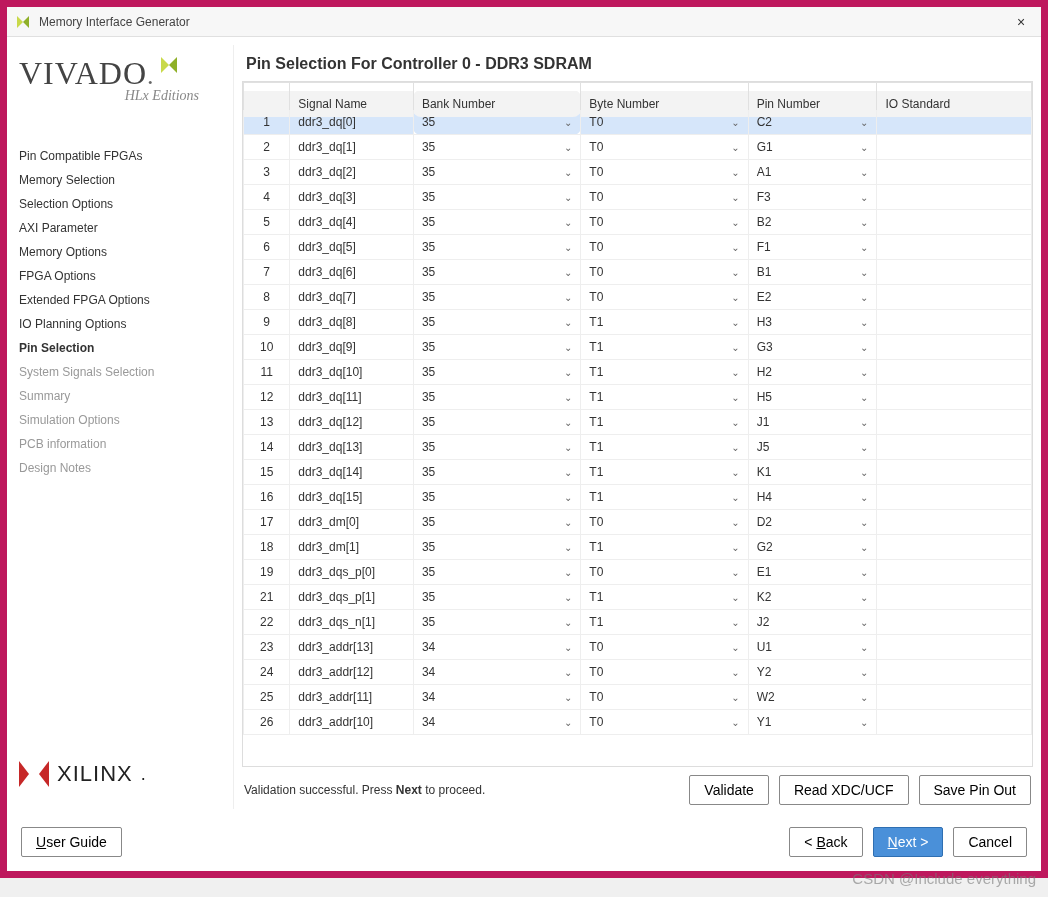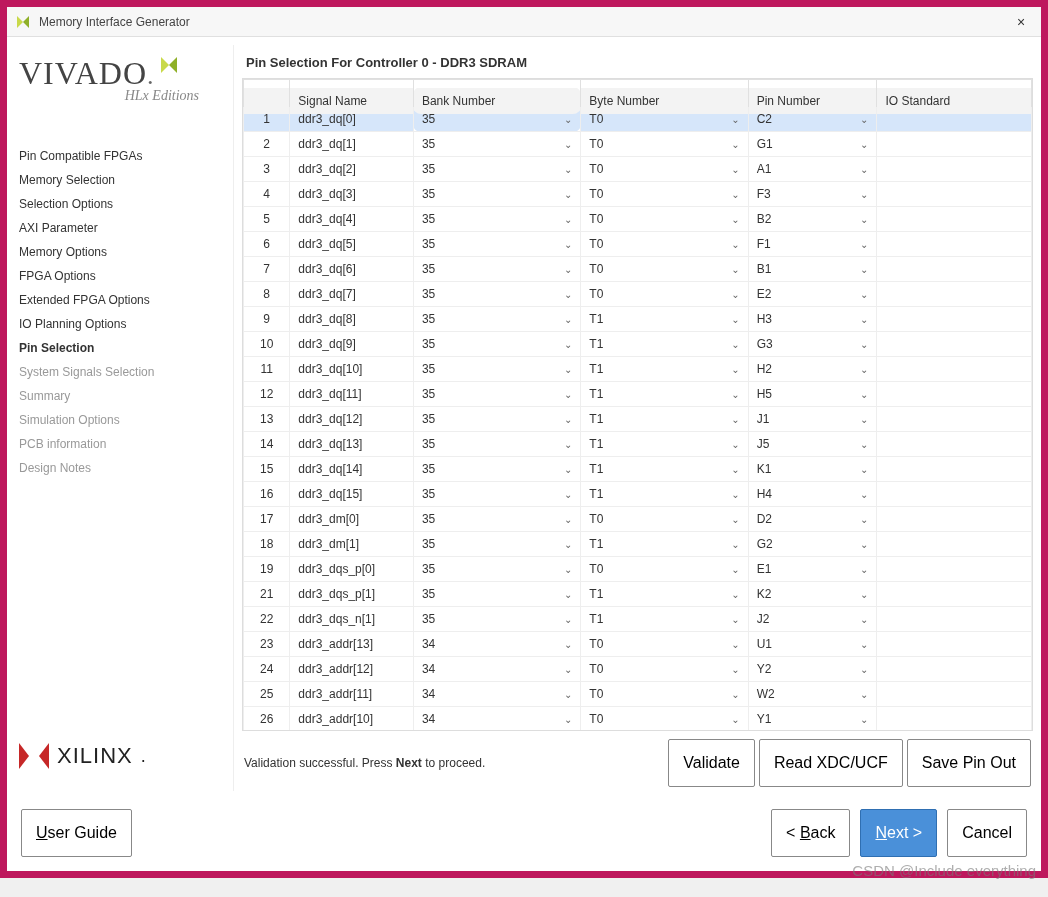--- a/index.html
+++ b/index.html
@@ -84,21 +84,21 @@
   .main {
     flex: 1;
     display: flex;
     flex-direction: column;
     min-width: 0;
     border-left: 1px solid #eee;
     padding-left: 8px;
   }
   .main-title {
     font-weight: bold;
-    font-size: 13px;
+    font-size: 16px;
     padding: 10px 0 8px 4px;
   }
   .table-container {
     flex: 1;
     overflow-y: auto;
     overflow-x: hidden;
     border: 1px solid #ddd;
     min-height: 0;
     background: #fff;
     position: relative;
@@ -139,49 +139,49 @@
     top: 50%;
     transform: translateY(-50%);
     color: #666;
     font-size: 10px;
     pointer-events: none;
   }
   .below-table {
     display:flex;
     align-items:center;
     padding: 8px 2px 4px 2px;
-    gap: 4px;
+    gap: 10px;
   }
   .status-text { flex:1; font-size:12px; color:#333; }
   .status-text .bold { font-weight: bold; }
   .btn {
     background:#fff;
     border:1px solid #888;
-    padding: 14px 14px;
-    font-size: 16px;
+    padding: 6px 14px;
+    font-size: 14px;
     cursor: pointer;
     border-radius: 2px;
   }
   .footer {
     display:flex;
     align-items:center;
     padding: 10px 14px 14px 14px;
     gap: 10px;
   }
   .footer .spacer { flex:1; }
   .btn-primary {
     background: #4a90d9;
     border: 1px solid #2f6fb2;
     color: #fff;
   }
   .u { text-decoration: underline; }
   .watermark {
     position:absolute;
     right: 12px;
-    bottom: 18px;
+    bottom: 10px;
     font-size: 15px;
     color: rgba(120,120,120,0.6);
     pointer-events: none;
     font-family: Arial, sans-serif;
   }
   
   .table-container::-webkit-scrollbar { width: 10px; }
   .table-container::-webkit-scrollbar-thumb { background:#bbb; border-radius:5px; }
   .table-container::-webkit-scrollbar-track { background:#f0f0f0; }
 </style>

